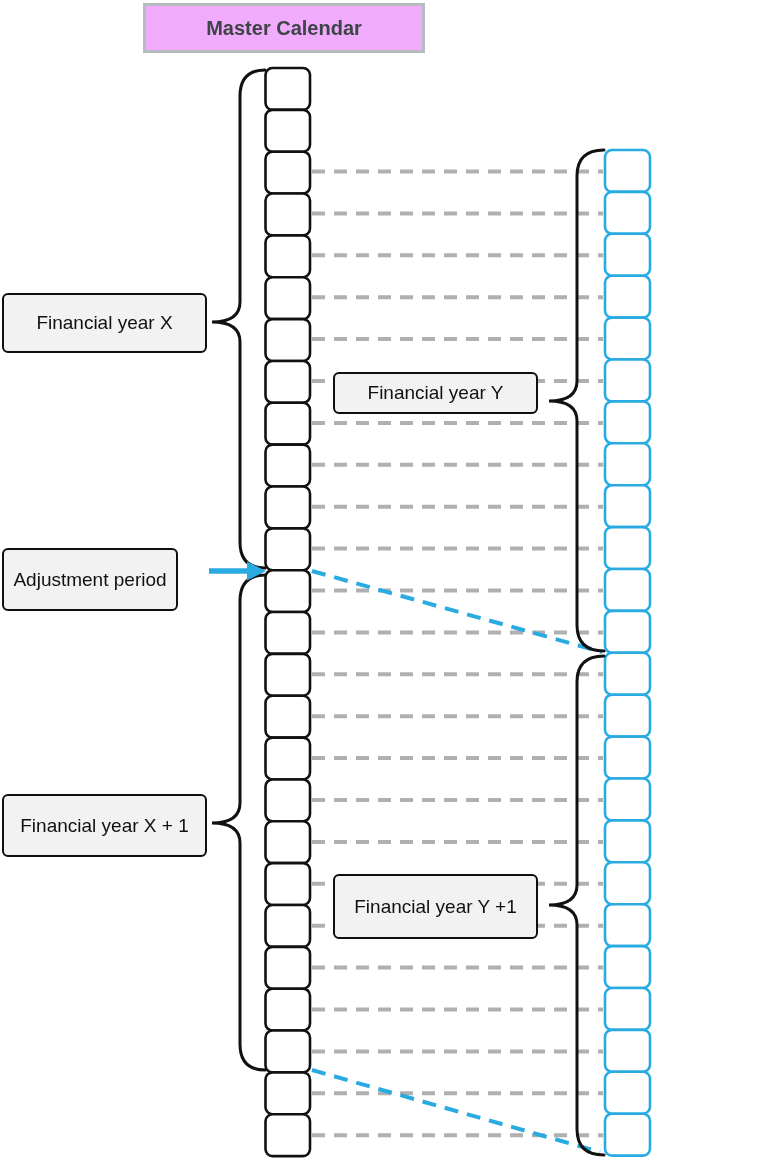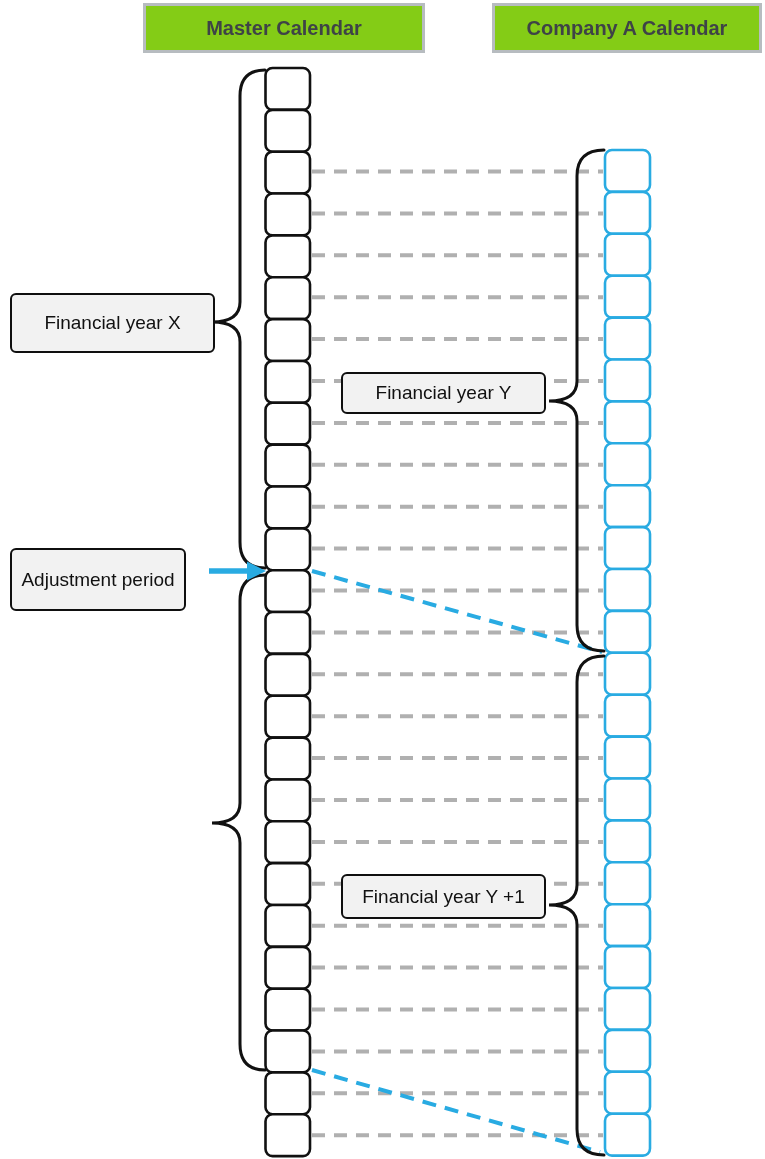--- a/index.html
+++ b/index.html
@@ -18,21 +18,21 @@
   #diagram-svg {
     position: absolute;
     left: 0;
     top: 0;
     width: 765px;
     height: 1159px;
   }
   .title-box {
     position: absolute;
     box-sizing: border-box;
-    background: #84cc16;
+    background: #f0abfc;
     border: 3px solid #b7bcc0;
     display: flex;
     align-items: center;
     justify-content: center;
     font-size: 20px;
     font-weight: bold;
     color: #3e4347;
     z-index: 2;
   }
   .label-box {
@@ -40,29 +40,28 @@
     box-sizing: border-box;
     background: #f2f2f2;
     border: 2.5px solid #0f0f0f;
     border-radius: 6px;
     display: flex;
     align-items: center;
     justify-content: center;
     font-size: 19px;
     color: #111111;
     z-index: 2;
-    margin-left: 8px;
   }
   #title-master  { left: 143px; top: 3px;  width: 282px; height: 50px; }
   #title-company { left: 492px; top: 3px;  width: 270px; height: 50px; }
   #label-fyx  { left: 2px;   top: 293px; width: 205px; height: 60px; }
   #label-adj  { left: 2px;   top: 548px; width: 176px; height: 63px; }
   #label-fyx1 { left: 2px;   top: 794px; width: 205px; height: 63px; }
   #label-fyy  { left: 333px; top: 372px; width: 205px; height: 42px; }
-  #label-fyy1 { left: 333px; top: 874px; width: 205px; height: 45px; }
+  #label-fyy1 { left: 333px; top: 874px; width: 205px; height: 65px; }
 </style>
 </head>
 <body>
 
 <div id="canvas">
 
   <svg id="diagram-svg" xmlns="http://www.w3.org/2000/svg" viewBox="0 0 765 1159">
       <line x1="312" y1="171.5" x2="603" y2="171.5" stroke="#b0b0b0" stroke-width="4" stroke-dasharray="13 9"></line>
       <line x1="312" y1="213.4" x2="603" y2="213.4" stroke="#b0b0b0" stroke-width="4" stroke-dasharray="13 9"></line>
       <line x1="312" y1="255.3" x2="603" y2="255.3" stroke="#b0b0b0" stroke-width="4" stroke-dasharray="13 9"></line>
@@ -143,29 +142,29 @@
       <path d="M 265 575 Q 240 575 240 601 L 240 803 Q 240 823 212 823 Q 240 823 240 843 L 240 1044 Q 240 1070 265 1070" fill="none" stroke="#111111" stroke-width="3" stroke-linecap="round"></path>
       <path d="M 604 150 Q 577 150 577 176 L 577 381 Q 577 401 549 401 Q 577 401 577 421 L 577 625 Q 577 651 604 651" fill="none" stroke="#111111" stroke-width="3" stroke-linecap="round"></path>
       <path d="M 604 656 Q 577 656 577 682 L 577 885 Q 577 905 549 905 Q 577 905 577 925 L 577 1129 Q 577 1155 604 1155" fill="none" stroke="#111111" stroke-width="3" stroke-linecap="round"></path>
       <line x1="209" y1="571" x2="250" y2="571" stroke="#29ABE2" stroke-width="5.5"></line>
       <polygon points="266,571 247,561.5 247,580.5" fill="#29ABE2"></polygon>
     </svg>
 
   <div class="title-box" id="title-master">
     <span>Master Calendar</span>
   </div>
-  <div class="title-box" id="title-company">
-    <span>Company A Calendar</span>
-  </div>
 
   <div class="label-box" id="label-fyx">
     <span>Financial year X</span>
   </div>
   <div class="label-box" id="label-adj">
     <span>Adjustment period</span>
+  </div>
+  <div class="label-box" id="label-fyx1">
+    <span>Financial year X + 1</span>
   </div>
   <div class="label-box" id="label-fyy">
     <span>Financial year Y</span>
   </div>
   <div class="label-box" id="label-fyy1">
     <span>Financial year Y +1</span>
   </div>
 
 </div>
 

